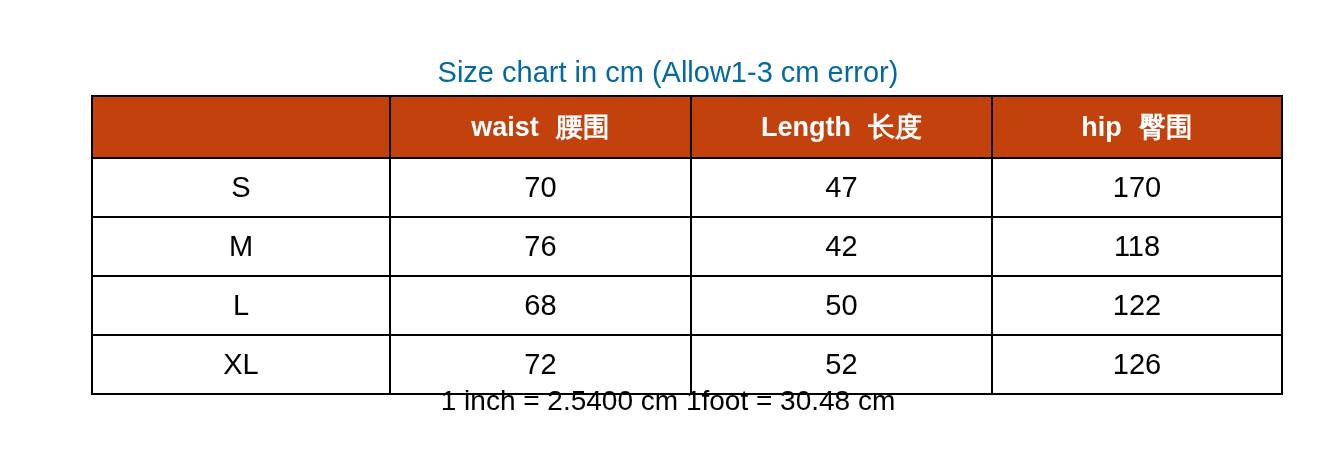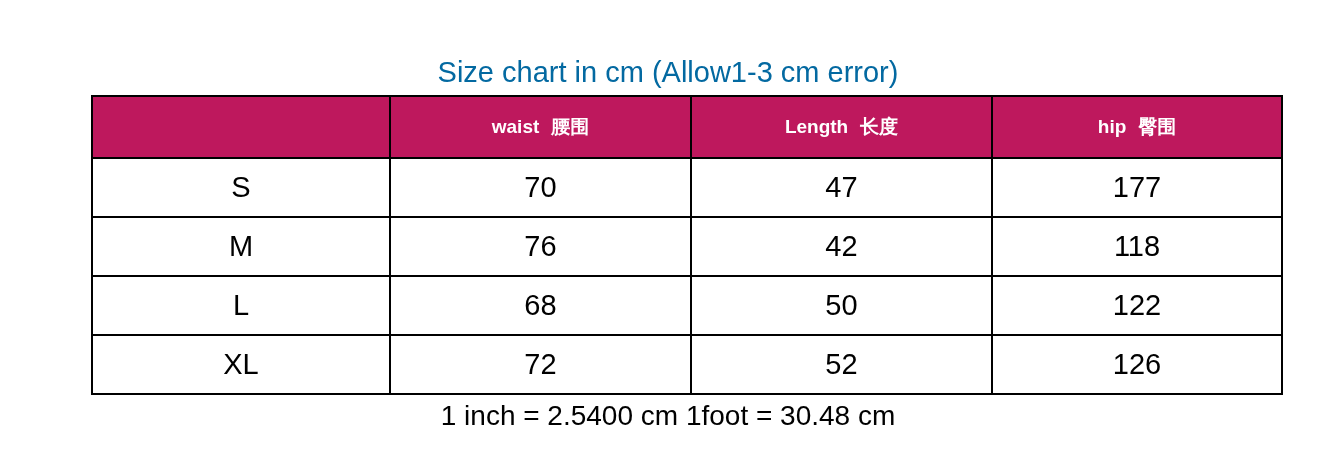--- a/index.html
+++ b/index.html
@@ -34,36 +34,36 @@
   }
   .size-table th,
   .size-table td {
     border: 2px solid #000000;
     text-align: center;
     vertical-align: middle;
     padding: 0;
     overflow: hidden;
   }
   .size-table thead th {
-    background: #be185d;
+    background: #c2410c;
     color: #ffffff;
     font-weight: 700;
-    font-size: 19px;
+    font-size: 27px;
     height: 60px;
     word-spacing: 0.35em;
   }
   .size-table tbody td {
     background: #ffffff;
     font-size: 29px;
     font-weight: 400;
     height: 57px;
   }
   .footnote {
     position: absolute;
-    top: 400px;
+    top: 385px;
     left: 0;
     width: 100%;
     text-align: center;
     font-size: 28px;
     font-weight: 400;
     color: #000000;
   }
 </style>
 </head>
 <body>
@@ -83,21 +83,21 @@
       <th>waist 腰围</th>
       <th>Length 长度</th>
       <th>hip 臀围</th>
     </tr>
   </thead>
   <tbody>
     <tr>
       <td>S</td>
       <td>70</td>
       <td>47</td>
-      <td>177</td>
+      <td>170</td>
     </tr>
     <tr>
       <td>M</td>
       <td>76</td>
       <td>42</td>
       <td>118</td>
     </tr>
     <tr>
       <td>L</td>
       <td>68</td>

